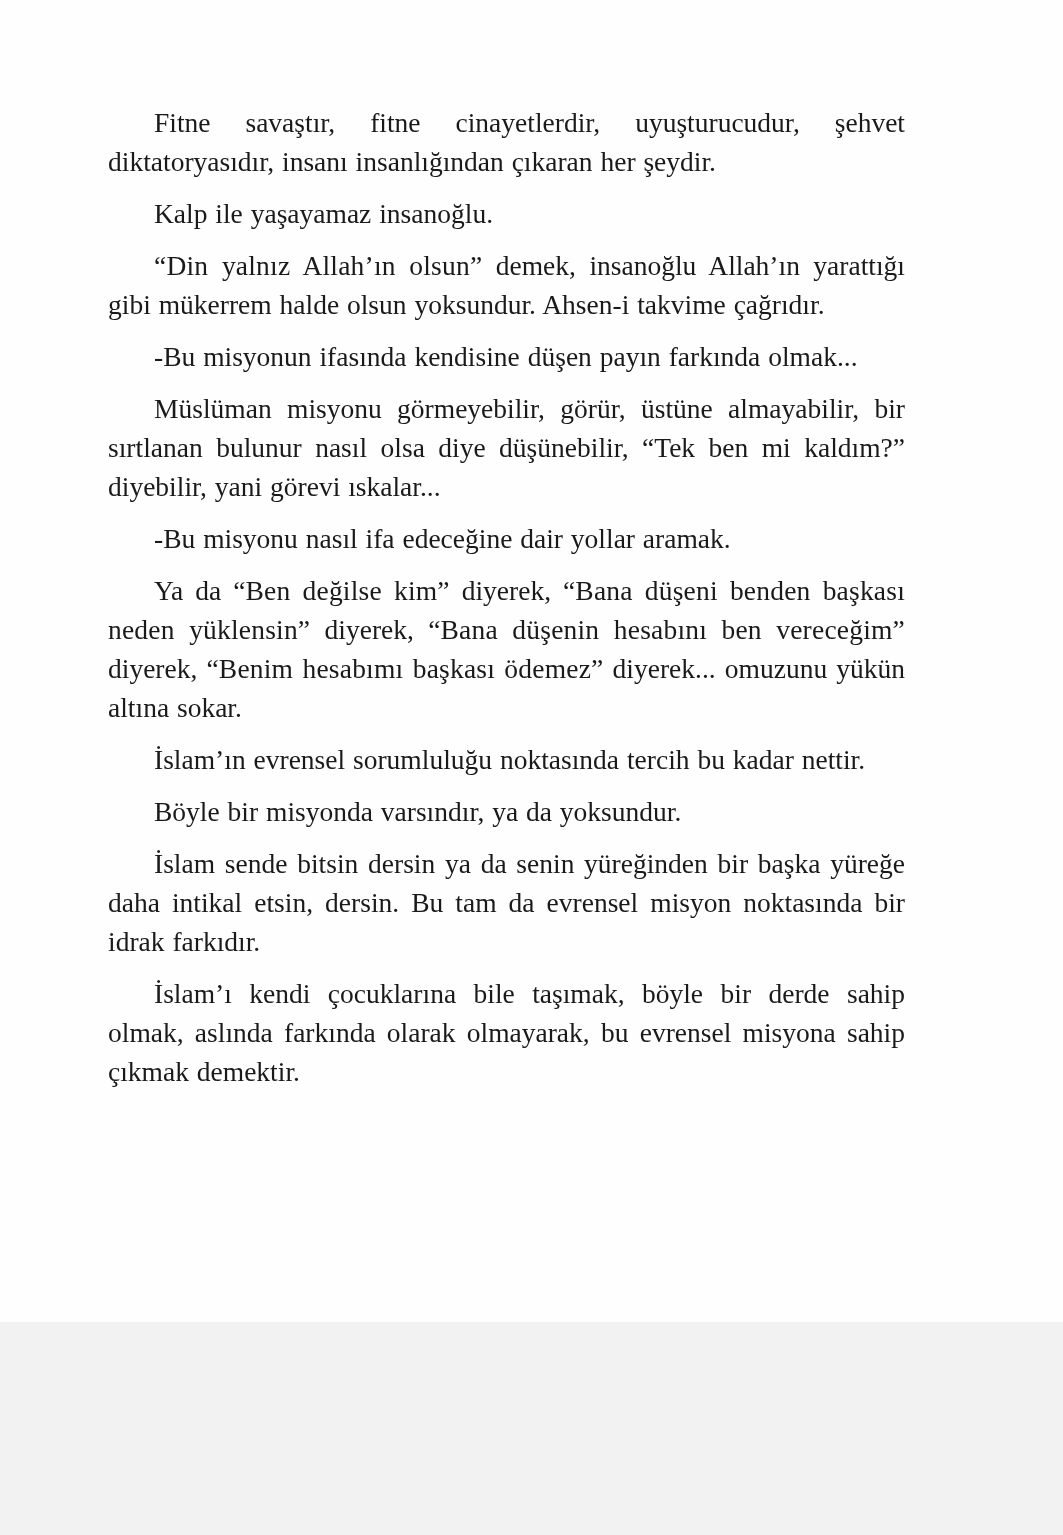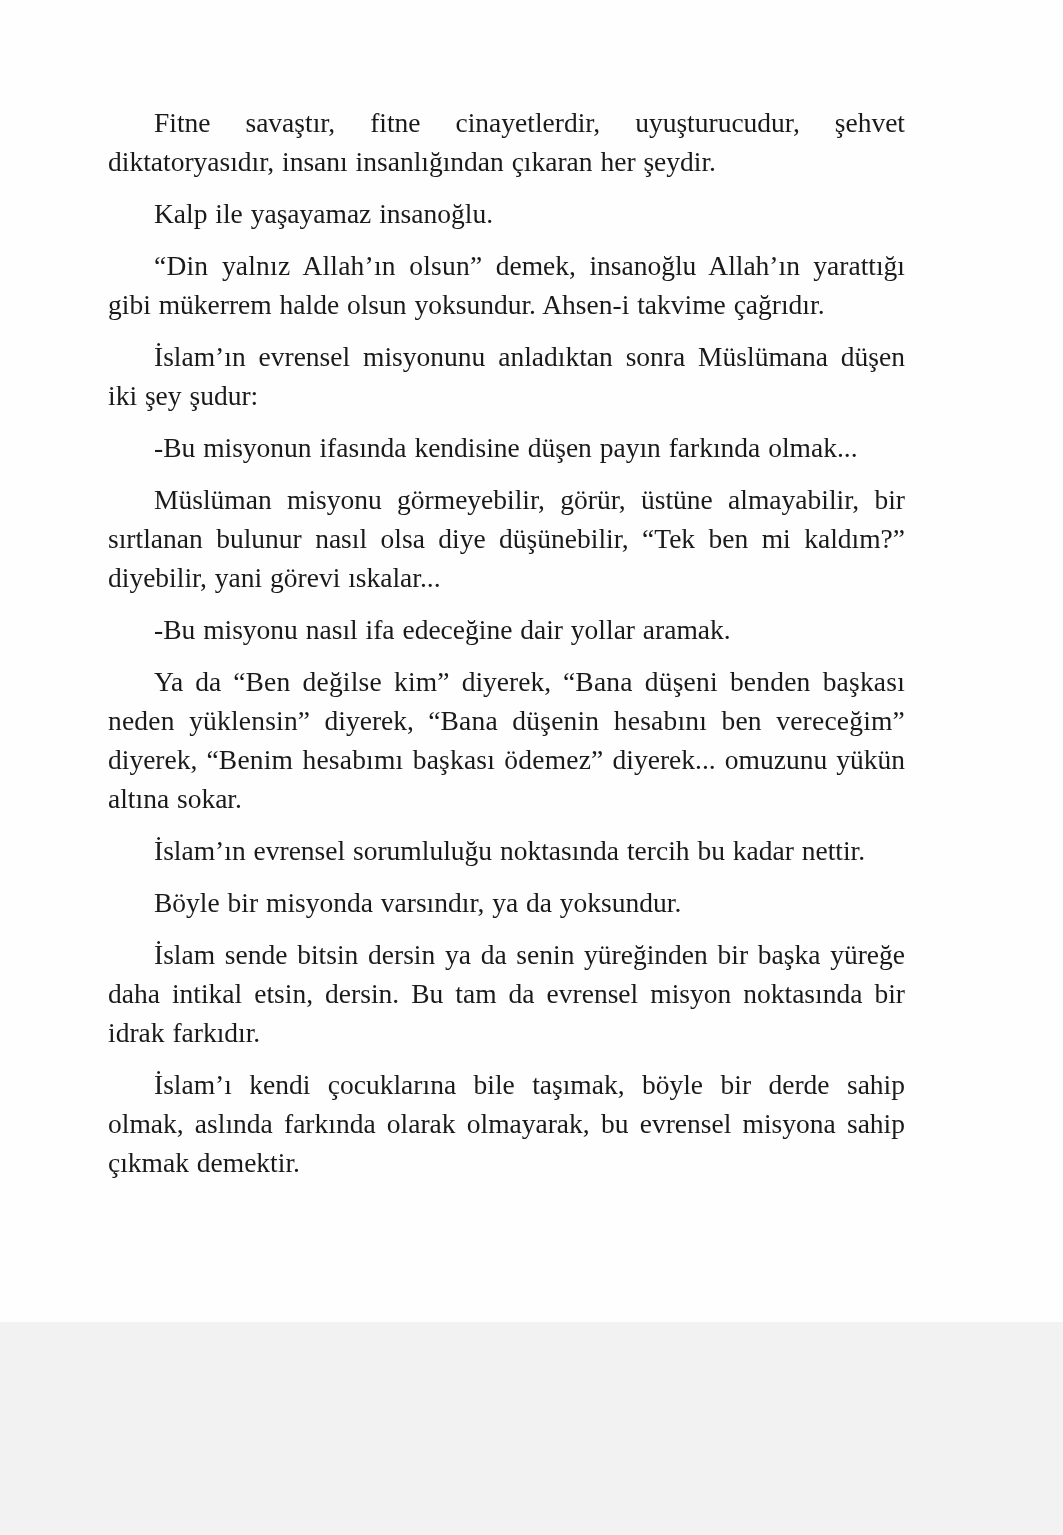--- a/index.html
+++ b/index.html
@@ -55,21 +55,20 @@
 </style>
 </head>
 <body>
 
 <div class="page" style="background: rgb(254, 254, 254); color: rgb(26, 26, 26);">
 
   <div class="text-block" id="paragraph-container">
       <p><span>Fitne savaştır, fitne cinayetlerdir, uyuşturucudur, şehvet diktatoryasıdır, insanı insanlığından çıkaran her şeydir.</span></p>
       <p><span>Kalp ile yaşayamaz insanoğlu.</span></p>
       <p><b>“Din yalnız Allah’ın olsun”</b><span> demek, insanoğlu Allah’ın yarattığı gibi mükerrem halde olsun yoksundur. Ahsen-i takvime çağrıdır.</span></p>
-      <p><span>İslam’ın evrensel misyonunu anladıktan sonra Müslümana düşen iki şey şudur:</span></p>
       <p><span>-Bu misyonun ifasında kendisine düşen payın farkında olmak...</span></p>
       <p><span>Müslüman misyonu görmeyebilir, görür, üstüne almayabilir, bir sırtlanan bulunur nasıl olsa diye düşünebilir, “Tek ben mi kaldım?” diyebilir, yani görevi ıskalar...</span></p>
       <p><span>-Bu misyonu nasıl ifa edeceğine dair yollar aramak.</span></p>
       <p><span>Ya da </span><b>“Ben değilse kim”</b><span> diyerek, </span><b>“Bana düşeni benden başkası neden yüklensin”</b><span> diyerek, </span><b>“Bana düşenin hesabını ben vereceğim”</b><span> diyerek, </span><b>“Benim hesabımı başkası ödemez”</b><span> diyerek... omuzunu yükün altına sokar.</span></p>
       <p><span>İslam’ın evrensel sorumluluğu noktasında tercih bu kadar nettir.</span></p>
       <p><span>Böyle bir misyonda varsındır, ya da yoksundur.</span></p>
       <p><span>İslam sende bitsin dersin ya da senin yüreğinden bir başka yüreğe daha intikal etsin, dersin. Bu tam da evrensel misyon noktasında bir idrak farkıdır.</span></p>
       <p><span>İslam’ı kendi çocuklarına bile taşımak, böyle bir derde sahip olmak, aslında farkında olarak olmayarak, bu evrensel misyona sahip çıkmak demektir.</span></p>
     </div>
 

